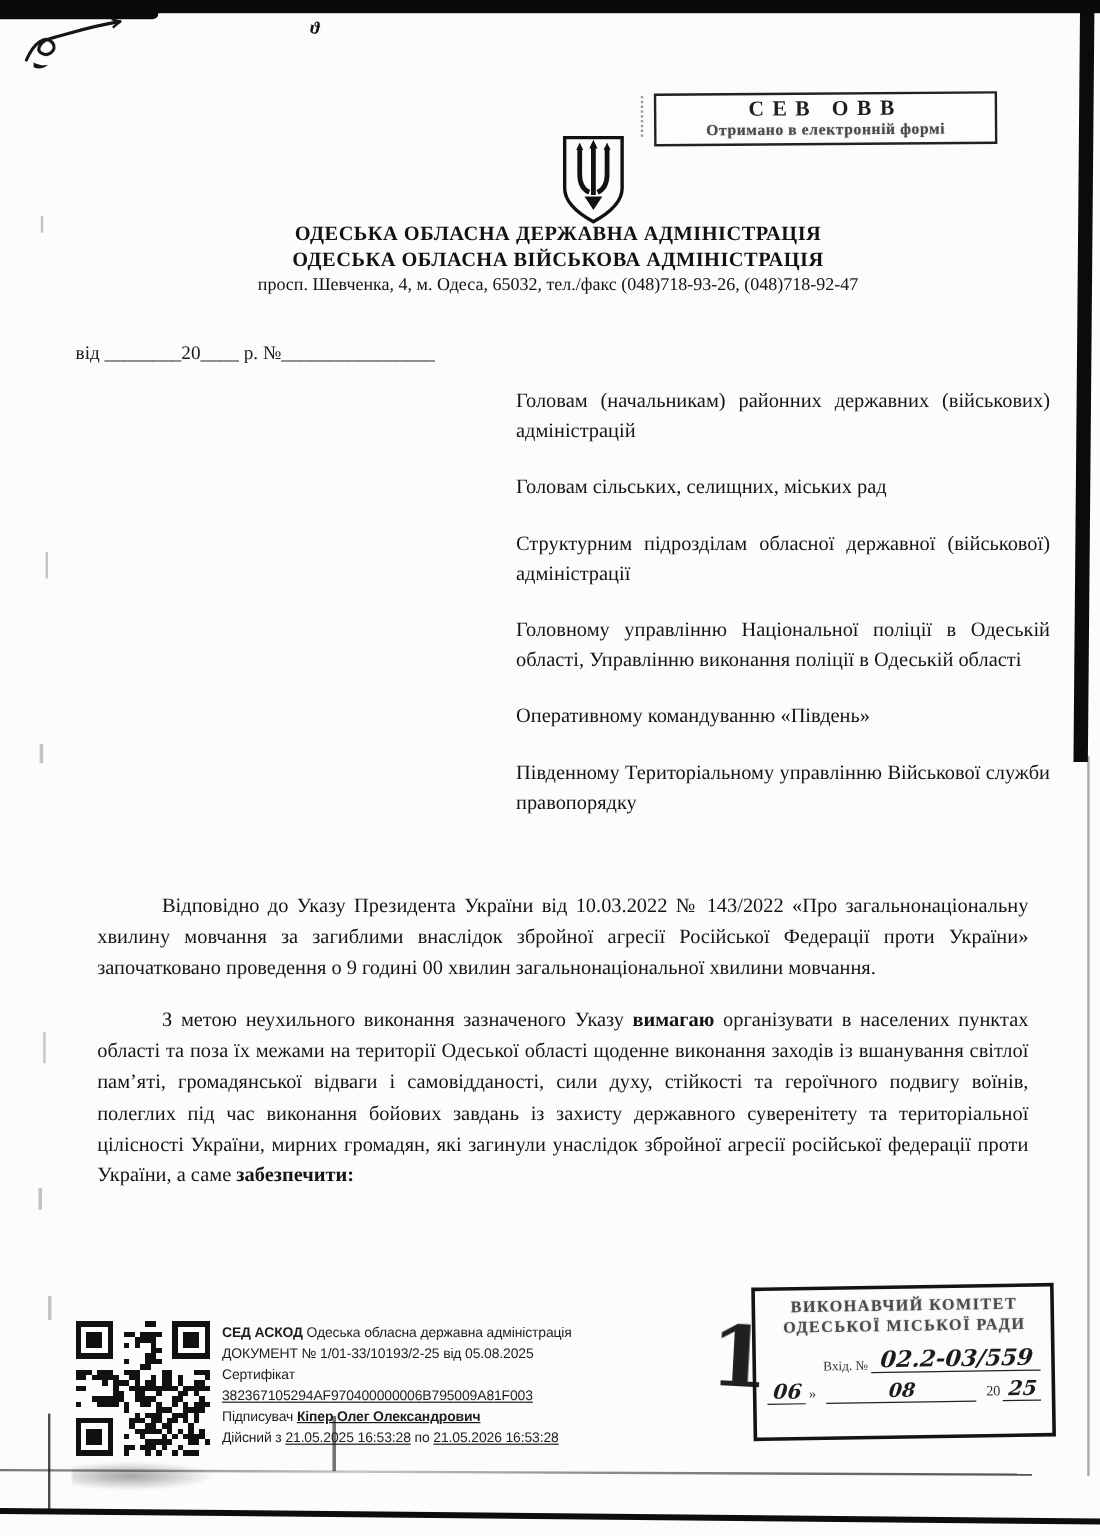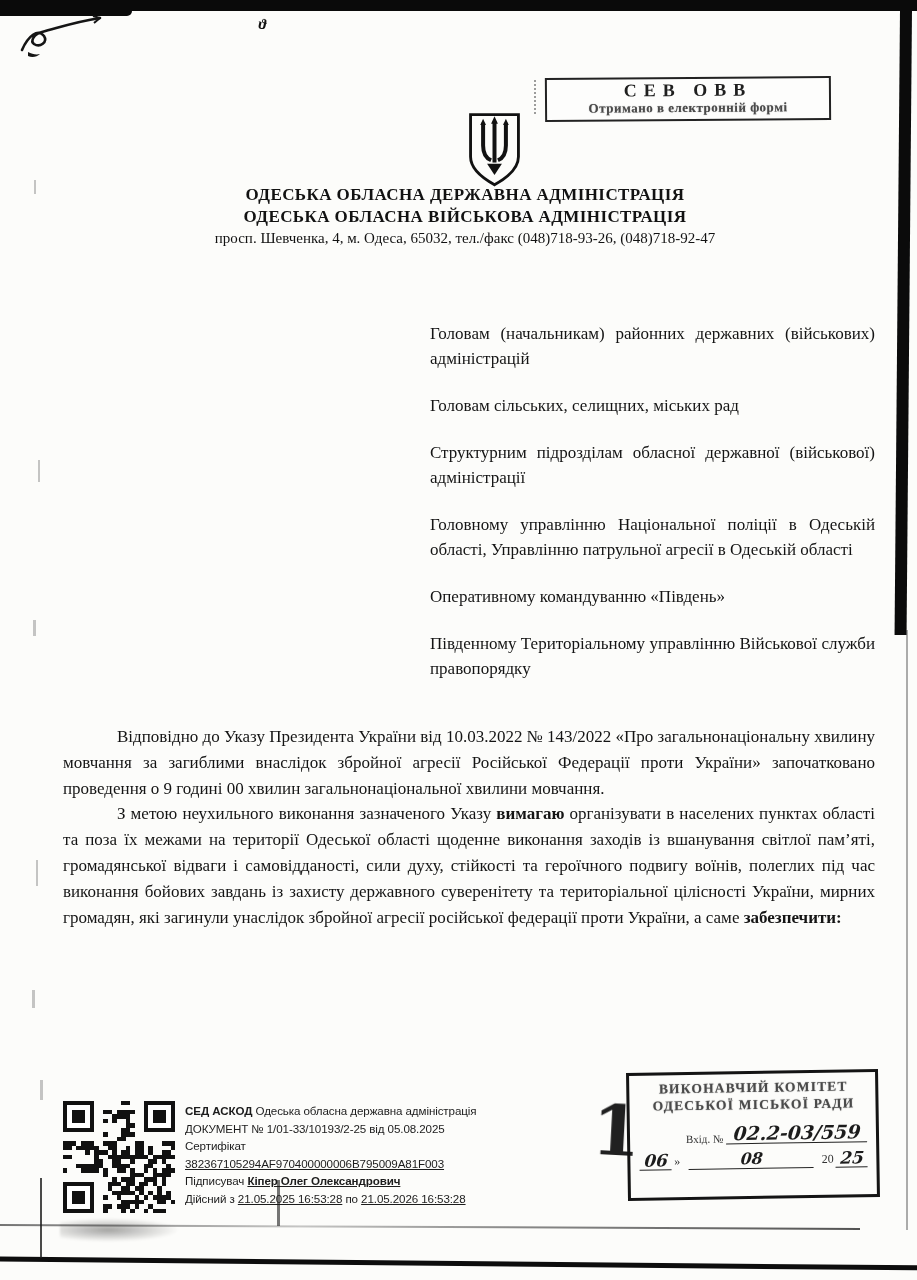--- a/index.html
+++ b/index.html
@@ -39,21 +39,21 @@
   .org2{top:207px;font-size:17px;font-weight:bold;letter-spacing:.4px;}
   .addr{top:230px;font-size:15px;}
   .cont{top:250px;font-size:15px;}
   
   .refline{position:absolute;left:63px;top:286px;width:812px;display:flex;justify-content:space-between;font-size:16px;color:#1a1a1a;}
   
   .addressees{position:absolute;left:430px;top:321px;width:445px;font-size:17px;line-height:25px;text-align:justify;color:#141414;}
   .addressees .blk{margin-bottom:22px;}
   
   .body-text{position:absolute;left:63px;top:724px;width:812px;font-size:17px;line-height:25.8px;text-align:justify;color:#141414;}
-  .body-text p{margin:0;text-indent:54px;}
+  .body-text p{margin:18px;text-indent:54px;}
   .body-text b{font-weight:bold;}
   
   .qr{position:absolute;left:63px;top:1100px;width:112px;height:114px;}
   .qr svg{width:100%;height:100%;shape-rendering:crispEdges;}
   .sig{position:absolute;left:185px;top:1102px;width:300px;font-family:"Liberation Sans",sans-serif;font-size:11.6px;line-height:17.6px;color:#1c1c1c;letter-spacing:-.1px;}
   .sig .u{text-decoration:underline;}
   .sig .bold{font-weight:bold;}
   
   .page-marker{position:absolute;left:592px;top:1086px;font-size:70px;font-weight:bold;font-family:"DejaVu Serif",serif;color:#202020;transform:rotate(3deg);filter:blur(.5px);line-height:90px;}
   
@@ -118,27 +118,28 @@
       <path d="M70 11 l-5 11 h10 z" fill="#111"></path>
       <path d="M37 90 h26 l-13 20 z" fill="#111"></path>
     </svg>
   </div>
 
   <div class="hdr org1">ОДЕСЬКА ОБЛАСНА ДЕРЖАВНА АДМІНІСТРАЦІЯ</div>
   <div class="hdr org2">ОДЕСЬКА ОБЛАСНА ВІЙСЬКОВА АДМІНІСТРАЦІЯ</div>
   <div class="hdr addr">просп. Шевченка, 4,  м. Одеса,  65032,  тел./факс  (048)718-93-26,  (048)718-92-47</div>
 
   <div class="refline">
+    <span>від ________20____  р. №________________</span>
   </div>
 
   <div class="addressees">
     <div class="blk">Головам (начальникам) районних державних (військових) адміністрацій</div>
     <div class="blk">Головам сільських, селищних, міських рад</div>
     <div class="blk">Структурним підрозділам обласної державної (військової) адміністрації</div>
-    <div class="blk">Головному управлінню Національної поліції в Одеській області, Управлінню патрульної агресії в Одеській області</div>
+    <div class="blk">Головному управлінню Національної поліції в Одеській області, Управлінню виконання поліції в Одеській області</div>
     <div class="blk">Оперативному командуванню «Південь»</div>
     <div class="blk">Південному Територіальному управлінню Військової служби правопорядку</div>
   </div>
 
   <div class="body-text">
     <p>Відповідно до Указу Президента України від 10.03.2022 № 143/2022 «Про загальнонаціональну хвилину мовчання за загиблими внаслідок збройної агресії Російської Федерації проти України» започатковано проведення о 9 годині 00 хвилин загальнонаціональної хвилини мовчання.</p>
     <p><span>З метою неухильного виконання зазначеного Указу </span><b>вимагаю</b><span> організувати в населених пунктах області та поза їх межами на території Одеської області щоденне виконання заходів із вшанування світлої пам’яті, громадянської відваги і самовідданості, сили духу, стійкості та героїчного подвигу воїнів, полеглих під час виконання бойових завдань із захисту державного суверенітету та територіальної цілісності України, мирних громадян, які загинули унаслідок збройної агресії російської федерації проти України, а саме </span><b>забезпечити:</b></p>
   </div>
 
   <div class="qr">

